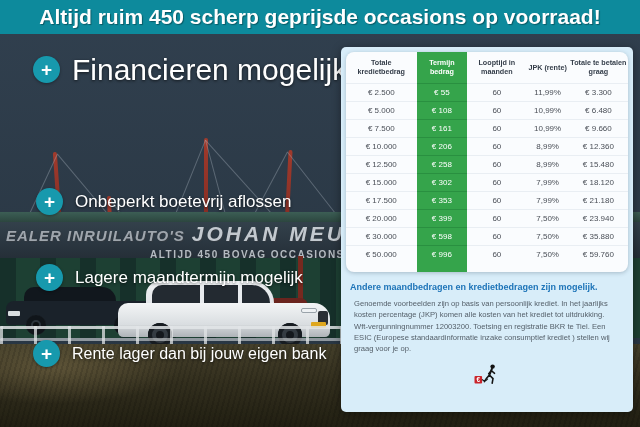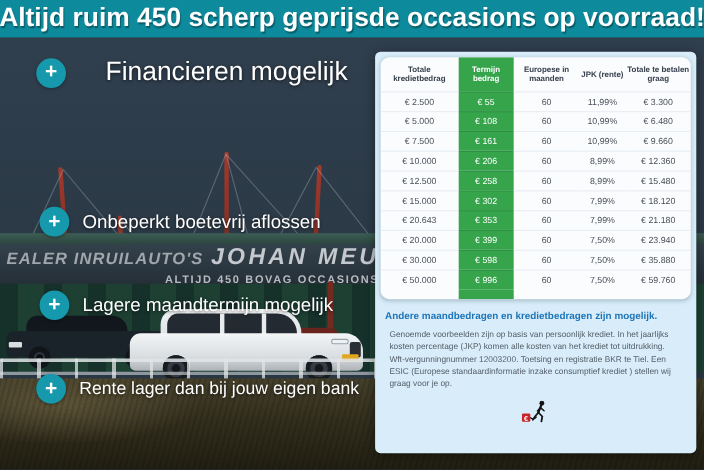--- a/index.html
+++ b/index.html
@@ -55,30 +55,30 @@
   .grass{position:absolute;left:0;right:0;top:344px;height:83px;
     background:linear-gradient(180deg,#45402b 0%,#332f1e 45%,#211f12 100%);}
   .grass::before{content:"";position:absolute;left:0;top:0;width:180px;height:60px;
     background:radial-gradient(ellipse at 30% 40%,rgba(122,108,72,.55),transparent 70%);}
   .grass::after{content:"";position:absolute;inset:0;opacity:.55;
     background:repeating-linear-gradient(105deg,rgba(0,0,0,.22) 0 2px,transparent 2px 5px);}
 
   
   .banner{position:absolute;left:0;top:0;width:640px;height:34px;background:var(--banner-teal);
     display:flex;align-items:center;justify-content:center;z-index:5;}
-  .banner span{color:#fff;font-weight:700;font-size:24px;text-shadow:1px 1px 1px rgba(0,0,0,.35);white-space:nowrap;}
+  .banner span{color:#fff;font-weight:700;font-size:21px;text-shadow:1px 1px 1px rgba(0,0,0,.35);white-space:nowrap;}
 
   .usp{position:absolute;display:flex;align-items:center;gap:12px;color:#fff;z-index:6;
     text-shadow:0 1px 3px rgba(0,0,0,.65);white-space:nowrap;}
   .plus{width:27px;height:27px;border-radius:50%;background:var(--plus-teal);color:#fff;flex:none;
     display:flex;align-items:center;justify-content:center;font-size:19px;font-weight:800;
     text-shadow:none;box-shadow:0 1px 3px rgba(0,0,0,.35);}
   .usp-main{left:33px;top:52px;}
   .usp-main .lines{width:268px;text-align:center;}
-  .usp-main .l1{font-size:24px;font-weight:400;line-height:1.18;}
+  .usp-main .l1{font-size:30px;font-weight:400;line-height:1.18;}
   .usp-main .l2{font-size:25px;font-weight:700;line-height:1.3;}
   .usp-2{left:36px;top:188px;font-size:17px;}
   .usp-3{left:36px;top:264px;font-size:17px;}
   .usp-4{left:33px;top:340px;font-size:16px;}
 
   .panel{position:absolute;left:341px;top:47px;width:292px;height:365px;background:var(--panel-blue);
     border-radius:5px;padding:5px;z-index:6;box-shadow:0 2px 10px rgba(0,0,0,.4);}
   .card{background:#fafcfe;border-radius:8px;overflow:hidden;box-shadow:0 1px 4px rgba(50,70,90,.3);}
   table{width:100%;border-collapse:collapse;table-layout:fixed;}
   col.c1{width:25%;} col.c2{width:18%;} col.c3{width:21%;} col.c4{width:15%;} col.c5{width:21%;}
@@ -191,21 +191,21 @@
             <col class="c1">
             <col class="c2">
             <col class="c3">
             <col class="c4">
             <col class="c5">
           </colgroup>
         <thead>
             <tr>
               <th>Totale kredietbedrag</th>
               <th class="green">Termijn bedrag</th>
-              <th>Europese in maanden</th>
+              <th>Looptijd in maanden</th>
               <th>JPK (rente)</th>
               <th>Totale te betalen graag</th>
             </tr>
           </thead>
         <tbody>
             <tr>
               <td>€ 2.500</td>
               <td class="green">€ 55</td>
               <td>60</td>
               <td>11,99%</td>
@@ -240,21 +240,21 @@
               <td>€ 15.480</td>
             </tr>
             <tr>
               <td>€ 15.000</td>
               <td class="green">€ 302</td>
               <td>60</td>
               <td>7,99%</td>
               <td>€ 18.120</td>
             </tr>
             <tr>
-              <td>€ 20.643</td>
+              <td>€ 17.500</td>
               <td class="green">€ 353</td>
               <td>60</td>
               <td>7,99%</td>
               <td>€ 21.180</td>
             </tr>
             <tr>
               <td>€ 20.000</td>
               <td class="green">€ 399</td>
               <td>60</td>
               <td>7,50%</td>

